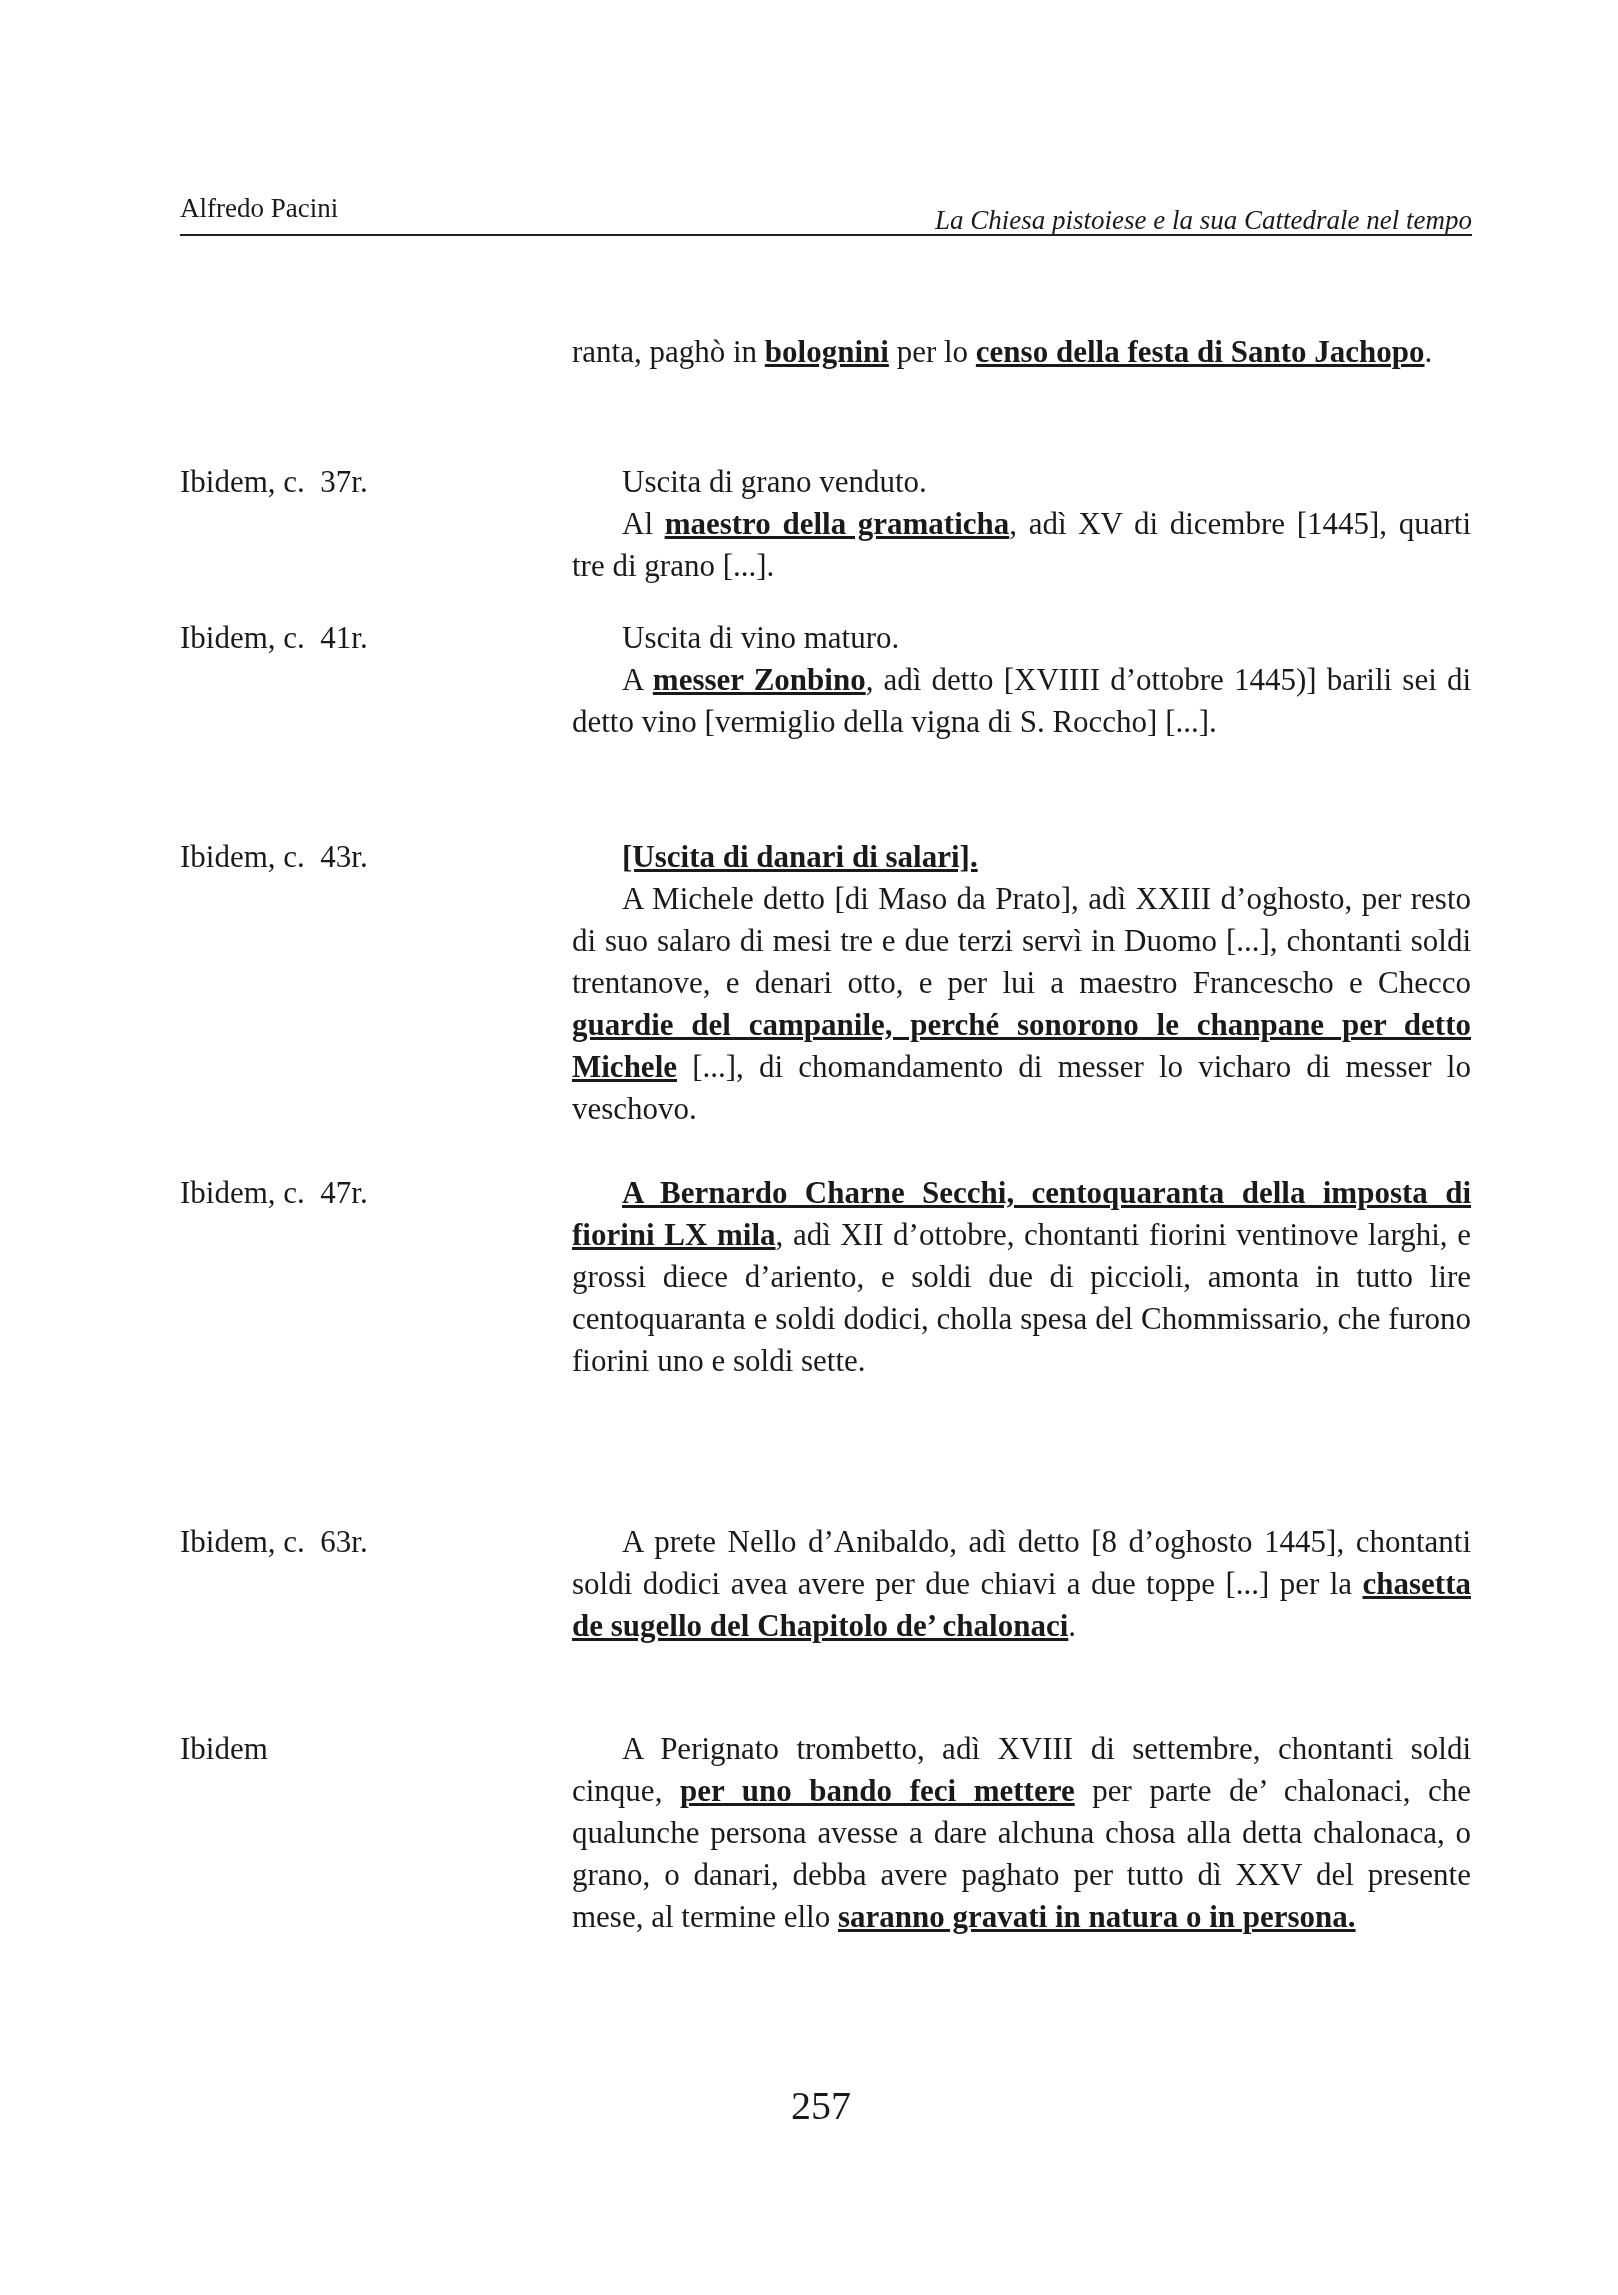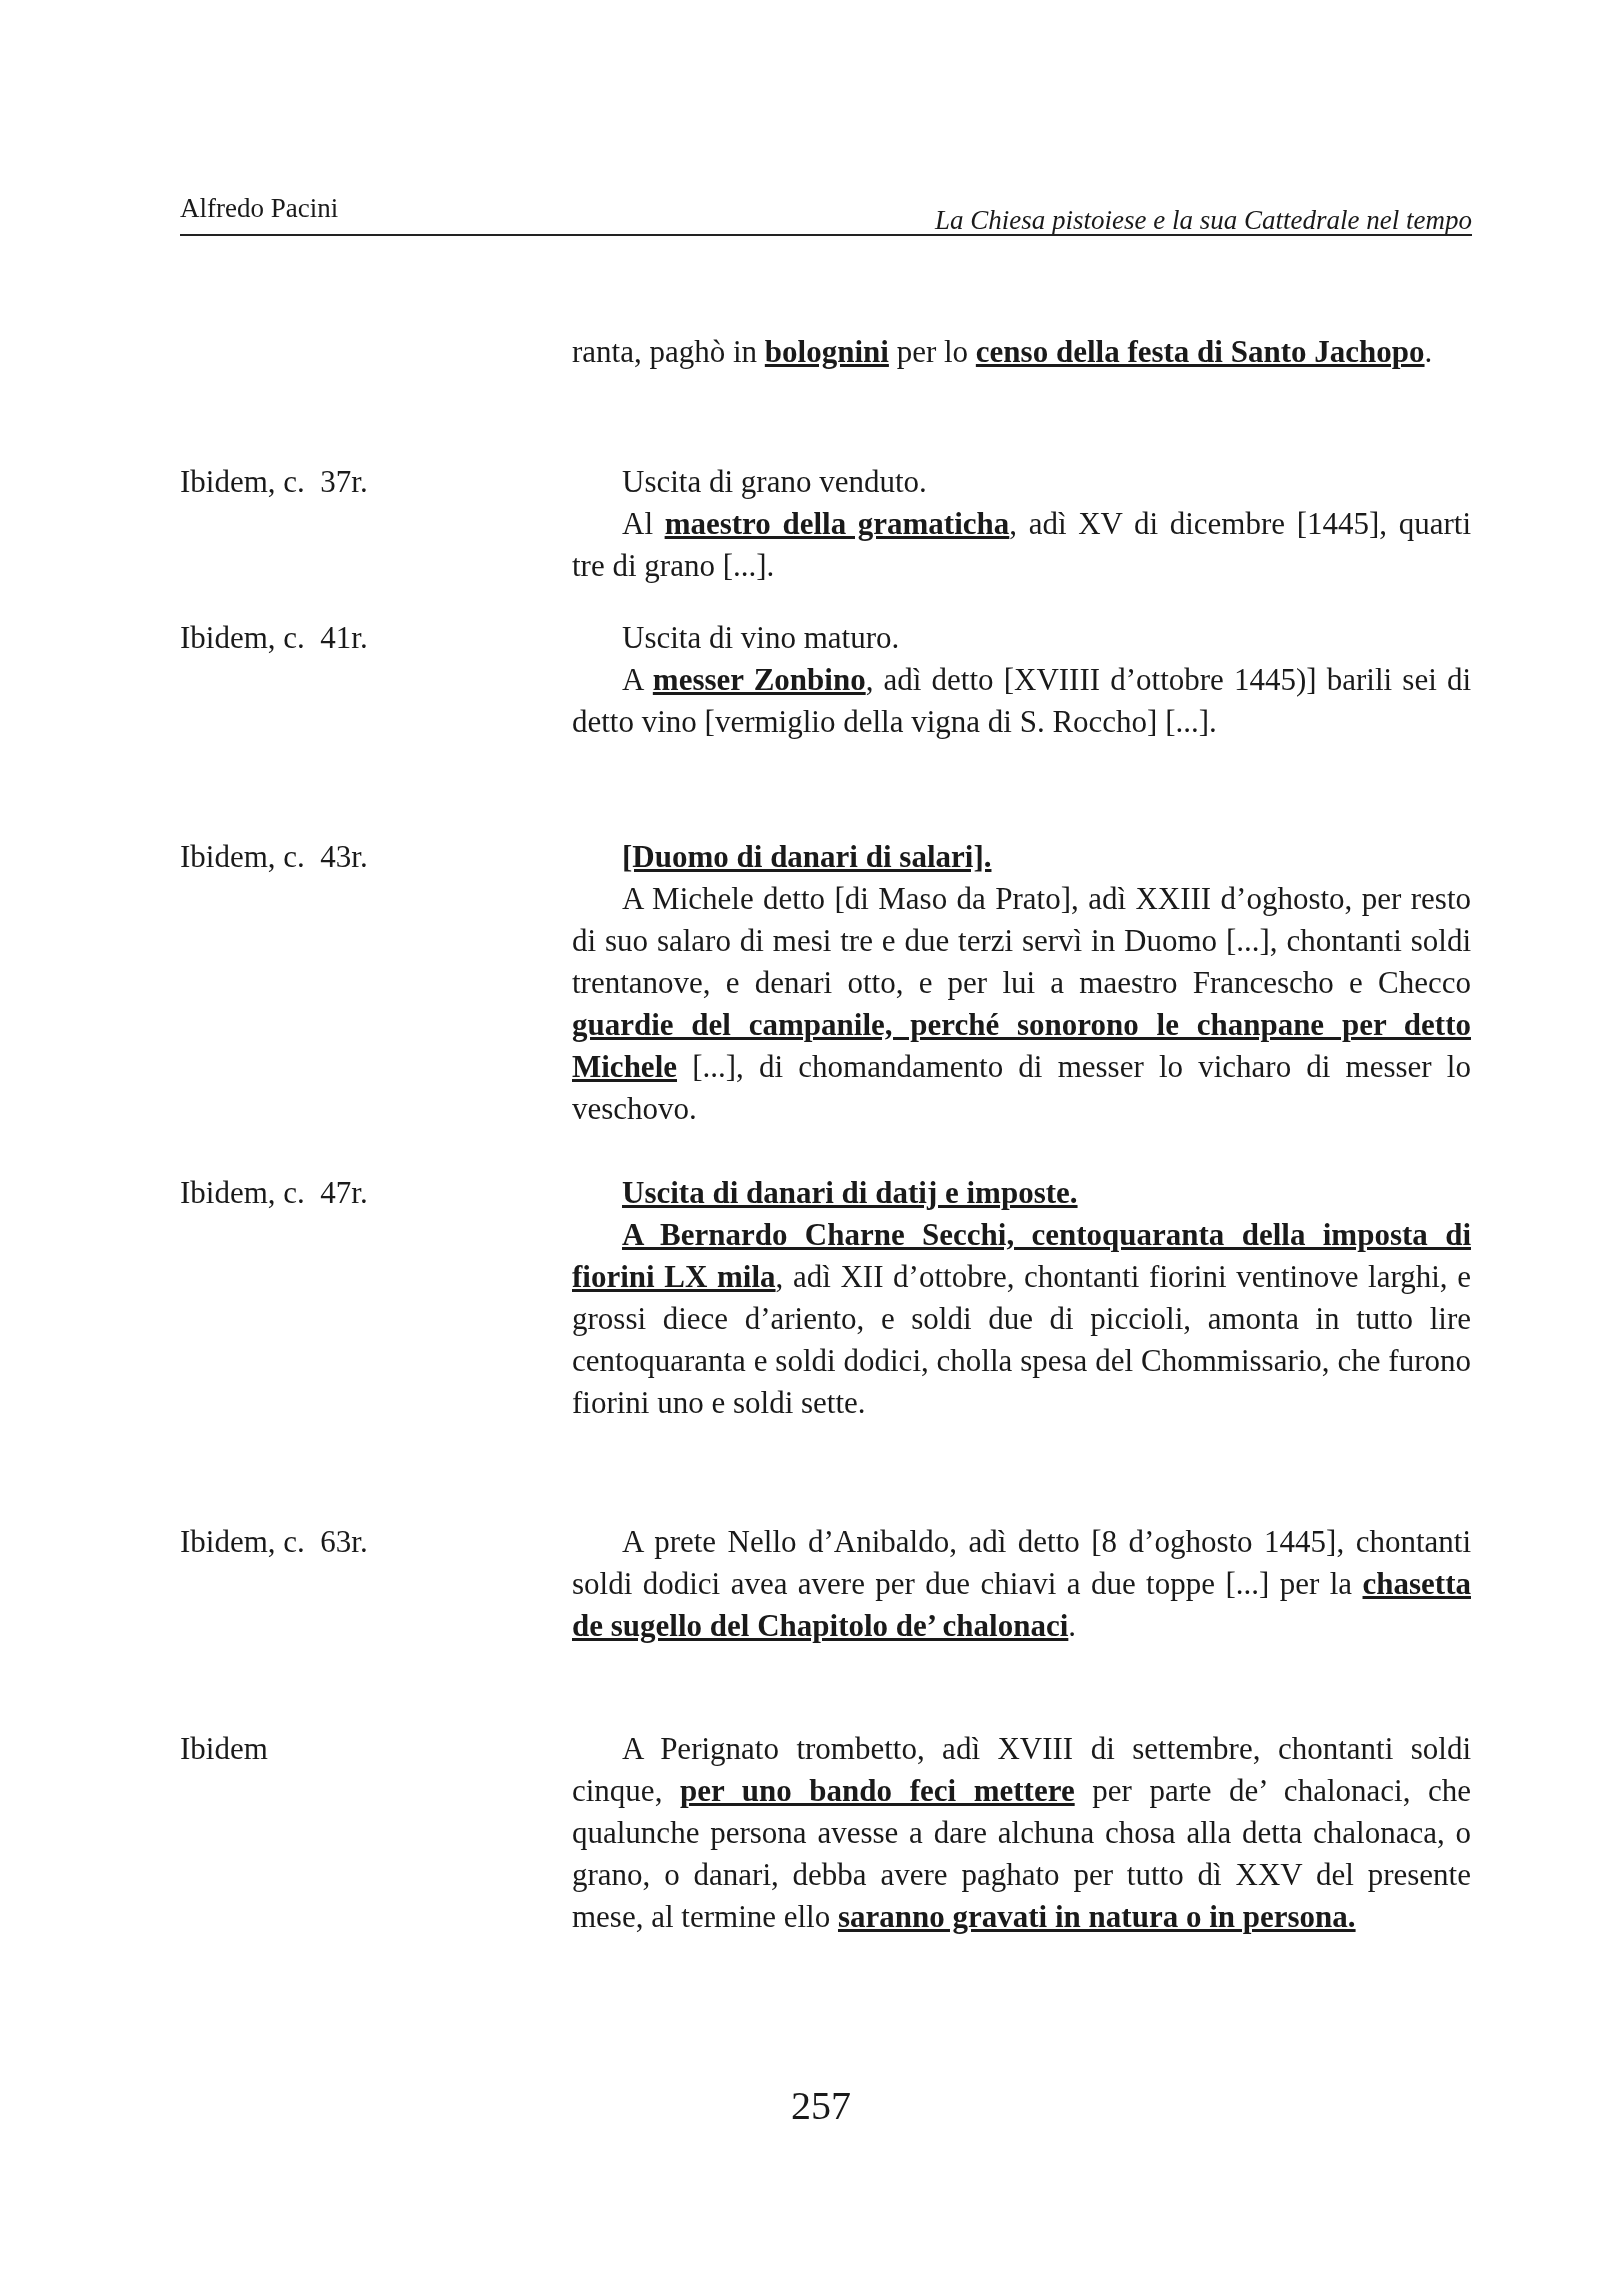--- a/index.html
+++ b/index.html
@@ -45,28 +45,27 @@
     <div class="block" style="top: 617px;">
       <div class="ref"><span class="ibid">Ibidem</span><span>,  c.&nbsp; 41r.</span></div>
       <div class="text">
         <p class="indent"><span>Uscita di vino maturo.</span></p>
         <p class="indent"><span>A </span><b>messer Zonbino</b><span>, adì detto [XVIIII d’ottobre 1445)] barili sei di detto vino [vermiglio della vigna di S. Roccho] [...].</span></p>
       </div>
     </div>
     <div class="block" style="top: 836px;">
       <div class="ref"><span class="ibid">Ibidem</span><span>,  c.&nbsp; 43r.</span></div>
       <div class="text">
-        <p class="indent"><b>[Duomo di danari di salari].</b></p>
+        <p class="indent"><b>[Uscita di danari di salari].</b></p>
         <p class="indent"><span>A Michele detto [di Maso da Prato], adì XXIII d’oghosto, per resto di suo salaro di mesi tre e due terzi servì in Duomo [...], chontanti soldi trentanove, e denari otto, e per lui a maestro Francescho e Checco </span><b>guardie del campanile, perché sonorono le chanpane per detto Michele</b><span> [...], di chomandamento di messer lo vicharo di messer lo veschovo.</span></p>
       </div>
     </div>
     <div class="block" style="top: 1172px;">
       <div class="ref"><span class="ibid">Ibidem</span><span>,  c.&nbsp; 47r.</span></div>
       <div class="text">
-        <p class="indent"><b>Uscita di danari di datij e imposte.</b></p>
         <p class="indent"><b>A Bernardo Charne Secchi, centoquaranta della imposta di fiorini LX mila</b><span>, adì XII d’ottobre, chontanti fiorini ventinove larghi, e grossi diece d’ariento, e soldi due di piccioli, amonta in tutto lire centoquaranta e soldi dodici, cholla spesa del Chommissario, che furono fiorini uno e soldi sette.</span></p>
       </div>
     </div>
     <div class="block" style="top: 1521px;">
       <div class="ref"><span class="ibid">Ibidem</span><span>,  c.&nbsp; 63r.</span></div>
       <div class="text">
         <p class="indent"><span>A prete Nello d’Anibaldo, adì detto [8 d’oghosto 1445], chontanti soldi dodici avea avere per due chiavi a due toppe [...] per la </span><b>chasetta de sugello del Chapitolo de’ chalonaci</b><span>.</span></p>
       </div>
     </div>
     <div class="block" style="top: 1728px;">

